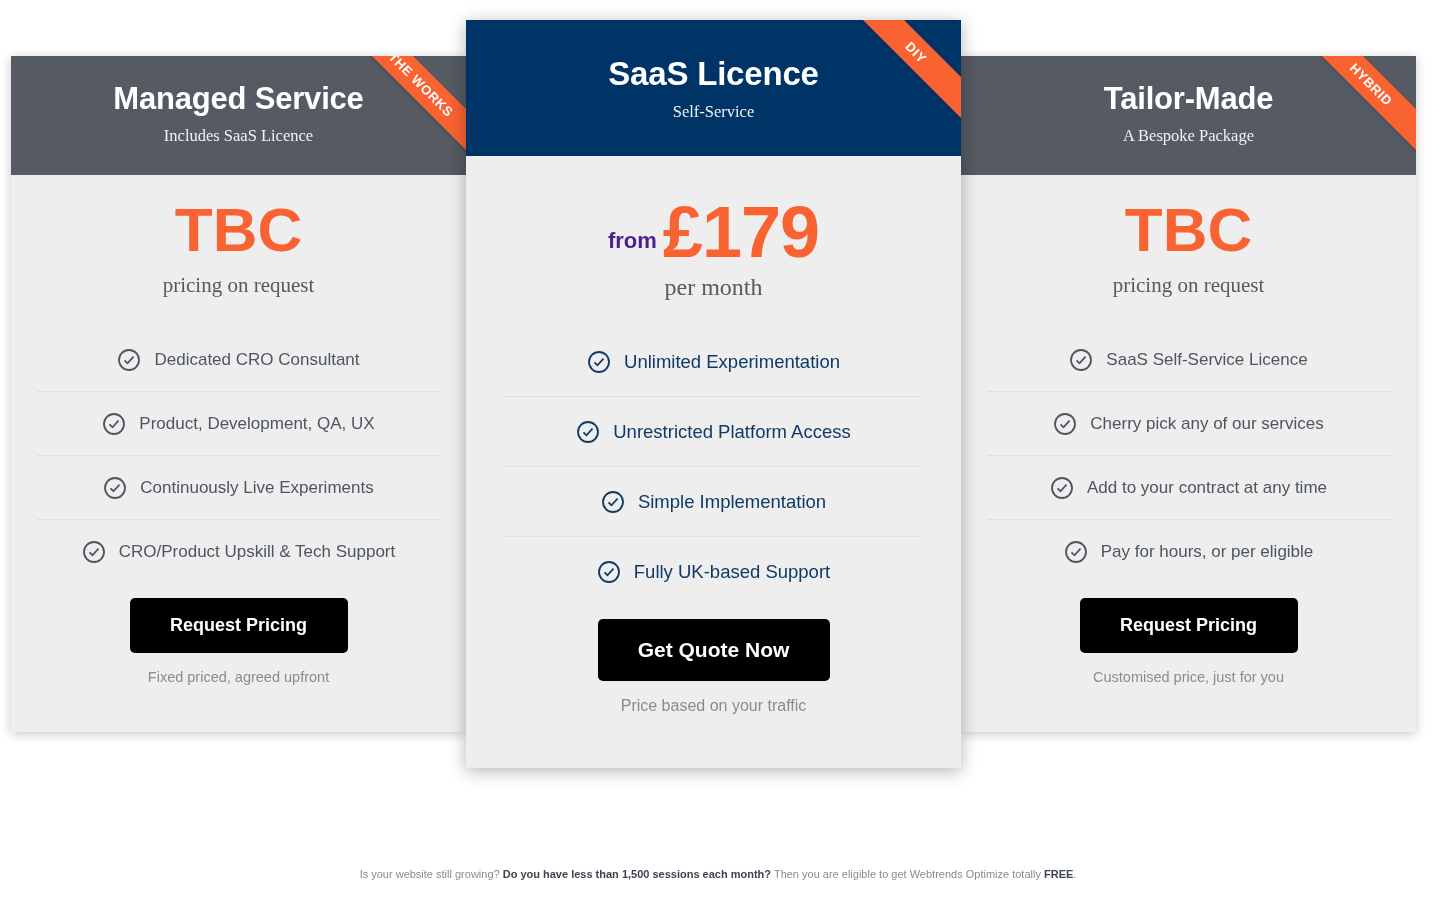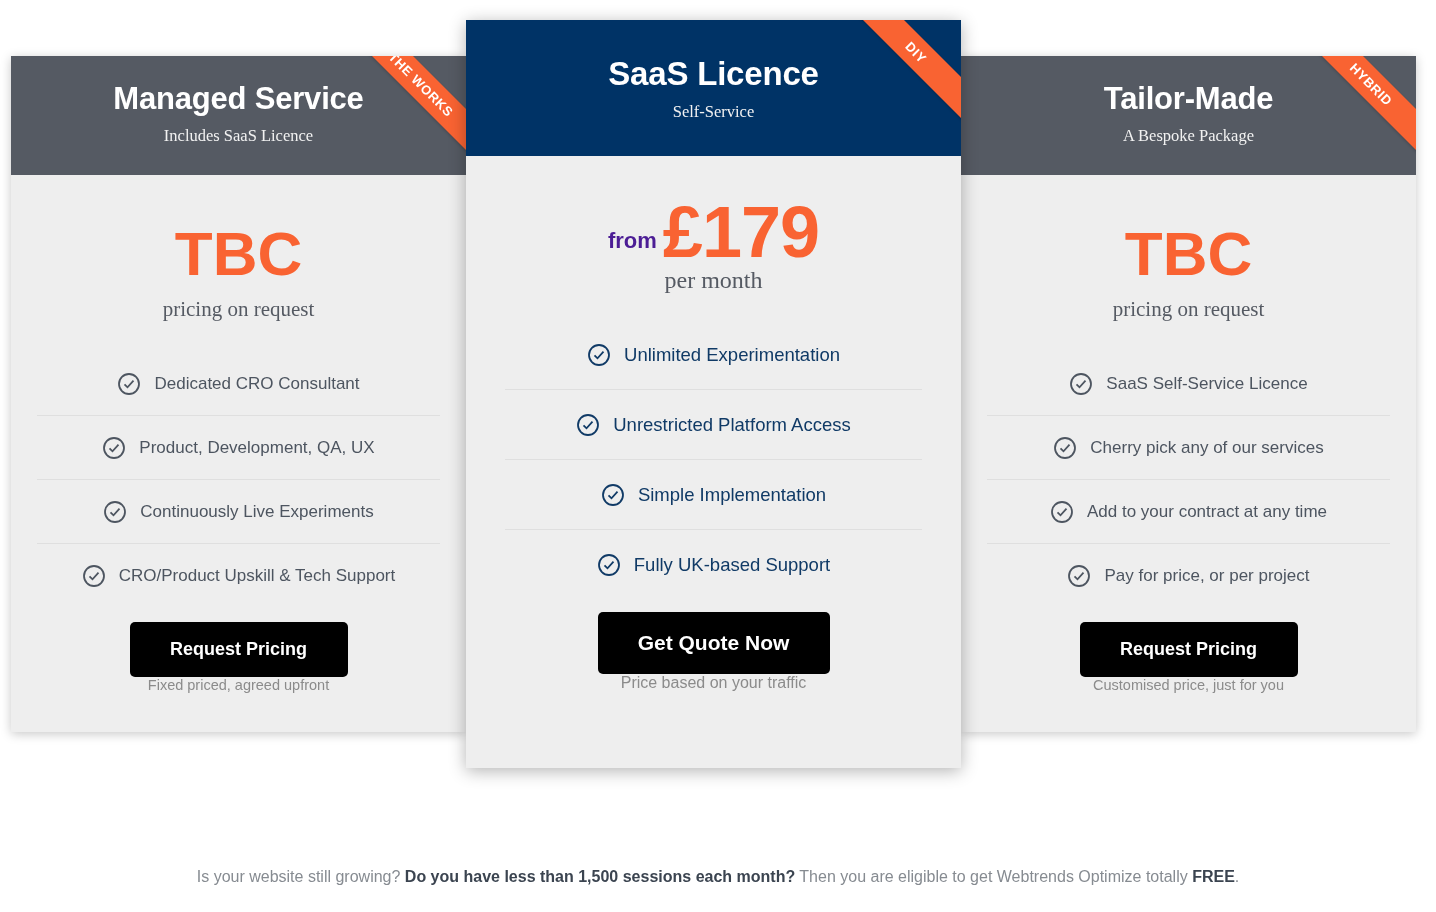--- a/index.html
+++ b/index.html
@@ -84,21 +84,21 @@
     transform: rotate(45deg);
     left: -10px;
     top: 14px;
     transform-origin: center;
     box-shadow: 0 1px 3px rgba(0,0,0,0.18);
   }
   .card-center .ribbon-band { top: 18px; }
 
   
   .price-block { text-align: center; }
-  .card-side .price-block   { padding-top: 48px; }
+  .card-side .price-block   { padding-top: 24px; }
   .card-center .price-block { padding-top: 42px; }
 
   .price-main {
     color: #f96332;
     font-weight: bold;
     line-height: 1;
     display: block;
   }
   .card-side .price-main { font-size: 62px; }
 
@@ -122,21 +122,21 @@
     line-height: 0.95;
     letter-spacing: -1px;
   }
 
   .price-note {
     font-family: "Liberation Serif", serif;
     font-size: 21px;
     color: #555a63;
     margin-top: 12px;
   }
-  .card-center .price-note { font-size: 24px; margin-top: 1px; }
+  .card-center .price-note { font-size: 24px; margin-top: 8px; }
 
   
   .features {
     list-style: none;
     margin-top: 30px;
   }
   .card-side .features   { padding: 0 26px; }
   .card-center .features { padding: 0 39px; margin-top: 26px; }
 
   .feature-item {
@@ -180,32 +180,33 @@
     padding: 17px 30px;
     min-width: 218px;
   }
   .card-center .cta-button {
     font-size: 21px;
     padding: 19px 34px;
     min-width: 232px;
   }
 
   .cta-note {
+    margin-top: 16px;
     font-size: 14.5px;
     color: #8b8b8b;
   }
   .card-center .cta-note { font-size: 16px; }
 
   
   .footer-note {
     position: absolute;
     left: 0; right: 0;
     top: 868px;
     text-align: center;
-    font-size: 16px;
+    font-size: 11px;
     color: #868b91;
   }
   .footer-note b { color: #3b4450; }
 </style>
 </head>
 <body>
 
 <div class="pricing-stage">
 
   <div class="card card-side card-left">
@@ -371,21 +372,21 @@
         </span>
         <span>Add to your contract at any time</span>
       </li>
       <li class="feature-item">
         <span class="check-icon">
           <svg viewBox="0 0 24 24" fill="none" stroke-width="1.8">
               <circle cx="12" cy="12" r="10"></circle>
               <path d="M7.5 12.3l3 3 6-6.6"></path>
             </svg>
         </span>
-        <span>Pay for price, or per project</span>
+        <span>Pay for hours, or per eligible</span>
       </li>
     </ul>
 
     <div class="cta-wrap">
       <button class="cta-button">Request Pricing</button>
       <div class="cta-note">Customised price, just for you</div>
     </div>
   </div>
 
 </div>

